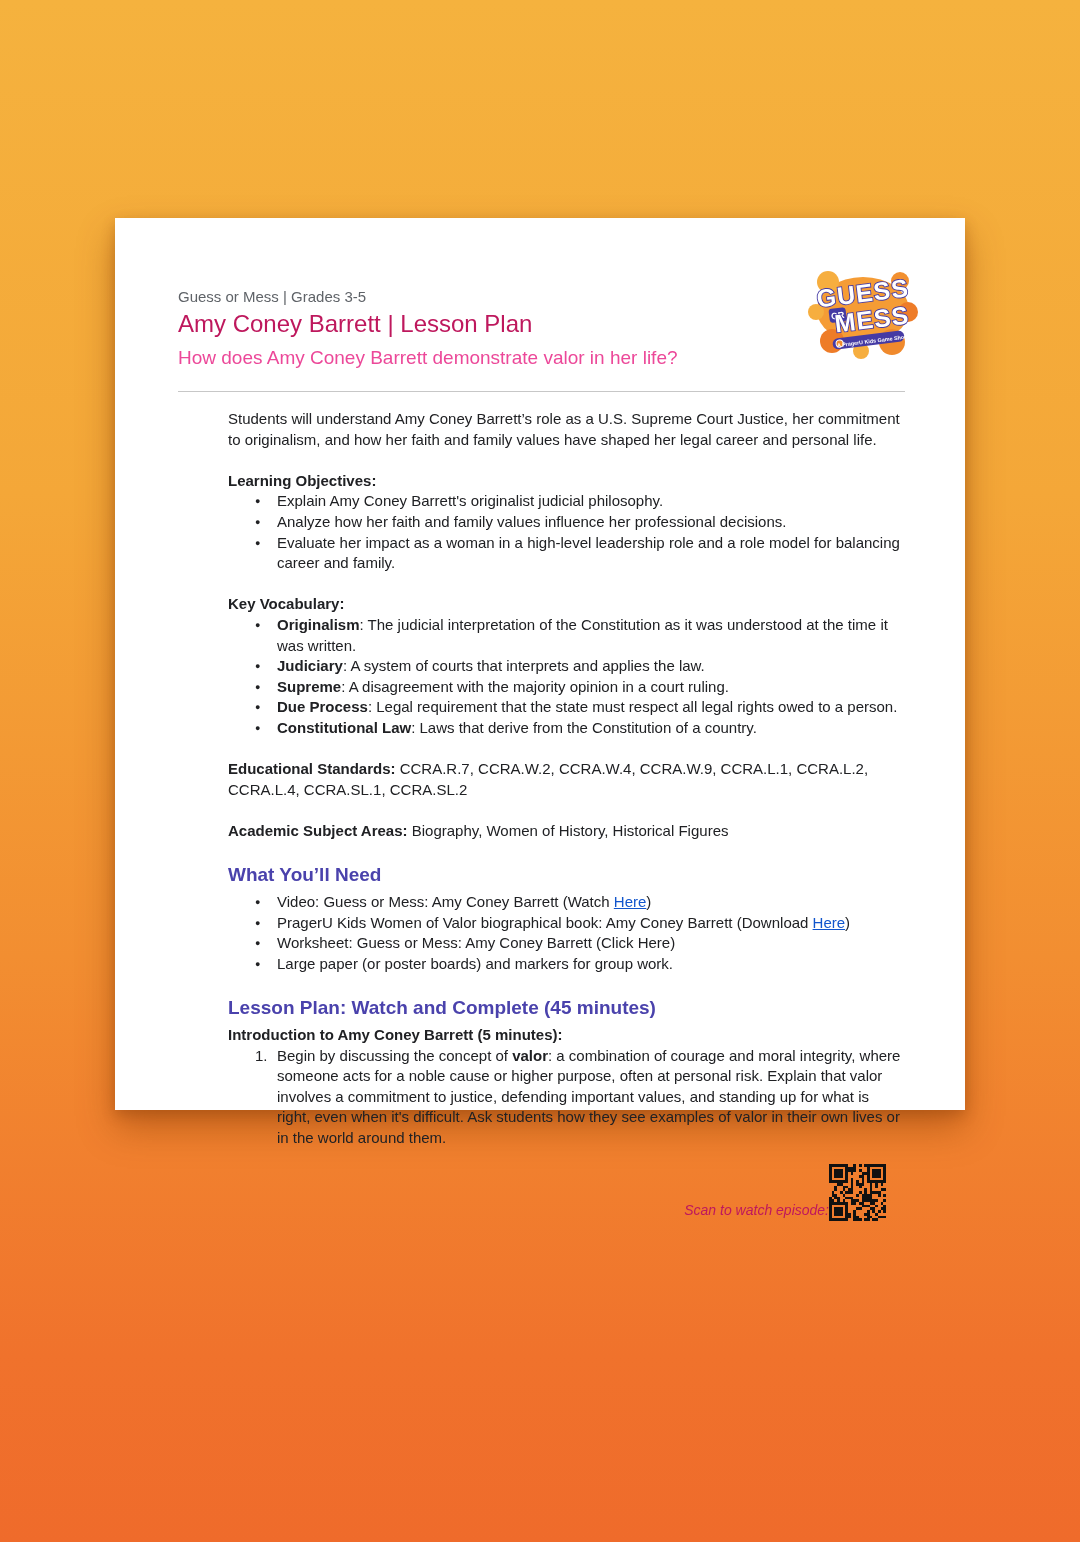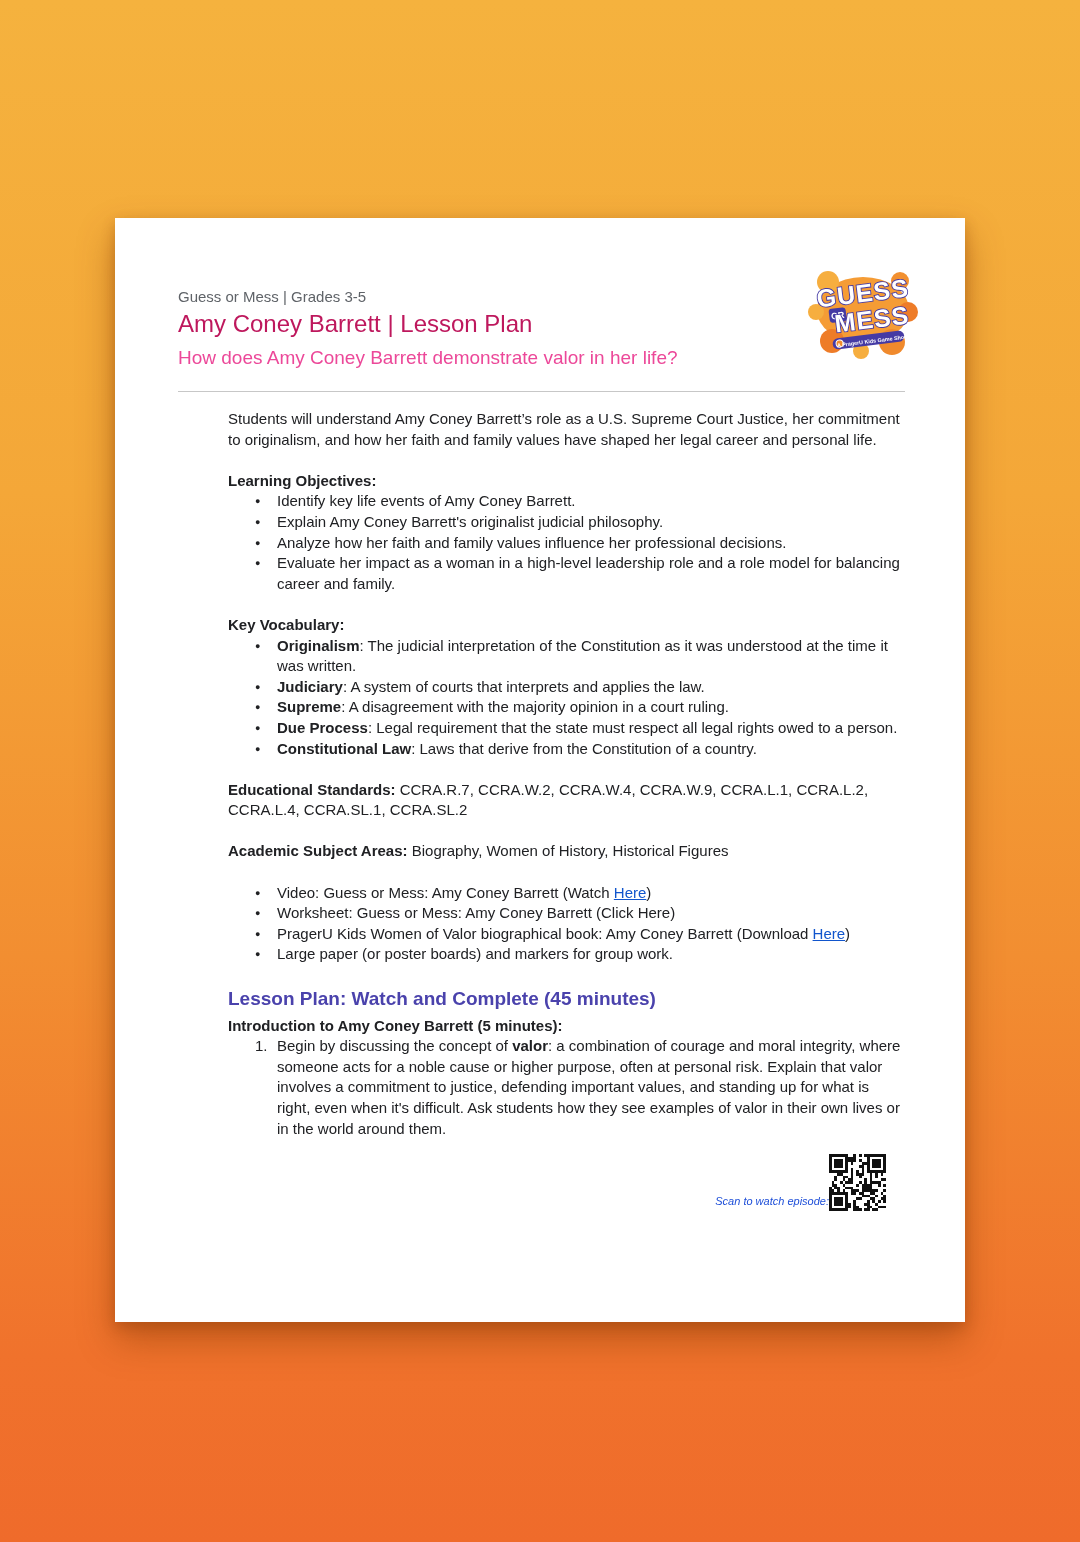--- a/index.html
+++ b/index.html
@@ -3,21 +3,21 @@
 <meta charset="utf-8">
 <style>
   * { box-sizing: border-box; }
   html,body { margin:0; padding:0; }
   body {
     width:1080px; height:1542px; position:relative; overflow:hidden;
     background: linear-gradient(180deg, #F5B23E 0%, #F4A738 32%, #F28E31 62%, #F0722C 88%, #EF6B2B 100%);
     font-family: "Liberation Sans", sans-serif;
   }
   .page {
-    position:absolute; left:115px; top:218px; width:850px; height:1104px;
+    position:absolute; left:115px; top:218px; width:850px; height:892px;
     background:#ffffff;
     box-shadow: 0 18px 34px rgba(133,55,5,0.45), 0 5px 12px rgba(133,55,5,0.30);
   }
   .inner { position:relative; padding:70px 60px 0 63px; }
 
   
   .eyebrow { font-size:15px; color:#5F6368; margin:0 0 5px; }
   .title   { font-size:24px; font-weight:400; color:#be185d; margin:0 0 9px; }
   .subtitle{ font-size:19px; color:#ec4899; margin:0 0 22px; }
   .divider { border:none; border-top:1px solid #C7C7C7; margin:0 0 17px; }
@@ -37,21 +37,21 @@
     font-size:9px; line-height:20.6px; color:#202124;
   }
   ol.doc .num { position:absolute; left:27px; top:0; }
 
   .link { color:#1155CC; text-decoration:underline; cursor:pointer; }
   .t-bold { font-weight:700; }
   .t-italic { }
   .t-underline { }
 
   .footer { display:flex; justify-content:flex-end; align-items:flex-end; margin-top:15px; padding-right:19px; }
-  .scan-label { font-style:italic; font-size:11px; color:#1d4ed8; margin:0 10px 7px 0; }
+  .scan-label { font-style:italic; font-size:14px; color:#be185d; margin:0 10px 7px 0; }
   .qr { width:57px; height:57px; display:block; }
 </style>
 </head>
 <body>
 
 <div class="page">
   <div class="inner">
 
     <div>
       <p class="eyebrow">Guess or Mess | Grades 3-5</p>
@@ -80,21 +80,20 @@
       </g>
     </svg>
 
     <div class="content">
 
       <p>Students will understand Amy Coney Barrett’s role as a U.S. Supreme Court Justice, her commitment to originalism, and how her faith and family values have shaped her legal career and personal life.</p>
       <div class="gap"></div>
 
       <p class="bold-heading">Learning Objectives:</p>
       <ul class="doc">
-        <li>Identify key life events of Amy Coney Barrett.</li>
         <li>Explain Amy Coney Barrett's originalist judicial philosophy.</li>
         <li>Analyze how her faith and family values influence her professional decisions.</li>
         <li>Evaluate her impact as a woman in a high-level leadership role and a role model for balancing career and family.</li>
       </ul>
       <div class="gap"></div>
 
       <p class="bold-heading">Key Vocabulary:</p>
       <ul class="doc">
         <li><span class="t-bold">Originalism</span><span>: The judicial interpretation of the Constitution as it was understood at the time it was written.</span></li>
         <li><span class="t-bold">Judiciary</span><span>: A system of courts that interprets and applies the law.</span></li>
@@ -103,24 +102,25 @@
         <li><span class="t-bold">Constitutional Law</span><span>: Laws that derive from the Constitution of a country.</span></li>
       </ul>
       <div class="gap"></div>
 
       <p><span class="t-bold">Educational Standards:</span><span> CCRA.R.7, CCRA.W.2, CCRA.W.4, CCRA.W.9, CCRA.L.1, CCRA.L.2, CCRA.L.4, CCRA.SL.1, CCRA.SL.2</span></p>
       <div class="gap"></div>
 
       <p><span class="t-bold">Academic Subject Areas:</span><span> Biography, Women of History, Historical Figures</span></p>
       <div class="gap"></div>
 
+      <h2 class="section-heading">What You’ll Need</h2>
       <ul class="doc">
         <li><span>Video: </span><span class="t-italic">Guess or Mess: Amy Coney Barrett</span><span> (Watch </span><a href="#" class="link">Here</a><span>)</span></li>
+        <li><span>PragerU Kids </span><span class="t-italic">Women of Valor</span><span> biographical book: </span><span class="t-italic">Amy Coney Barrett</span><span> (Download </span><a href="#" class="link">Here</a><span>)</span></li>
         <li><span>Worksheet: </span><span class="t-italic">Guess or Mess: Amy Coney Barrett</span><span> (Click Here)</span></li>
-        <li><span>PragerU Kids </span><span class="t-italic">Women of Valor</span><span> biographical book: </span><span class="t-italic">Amy Coney Barrett</span><span> (Download </span><a href="#" class="link">Here</a><span>)</span></li>
         <li><span>Large paper (or poster boards) and markers for group work.</span></li>
       </ul>
       <div class="gap"></div>
 
       <h2 class="section-heading">Lesson Plan: Watch and Complete (45 minutes)</h2>
       <p><span class="t-bold t-underline">Introduction to Amy Coney Barrett</span><span class="t-bold"> (5 minutes):</span></p>
       <ol class="doc">
         <li>
           <span class="num">1.</span>
           <span><span>Begin by discussing the concept of </span><span class="t-bold">valor</span><span>: a combination of courage and moral integrity, where someone acts for a noble cause or higher purpose, often at personal risk. Explain that valor involves a commitment to justice, defending important values, and standing up for what is right, even when it's difficult. Ask students how they see examples of valor in their own lives or in the world around them.</span></span>

